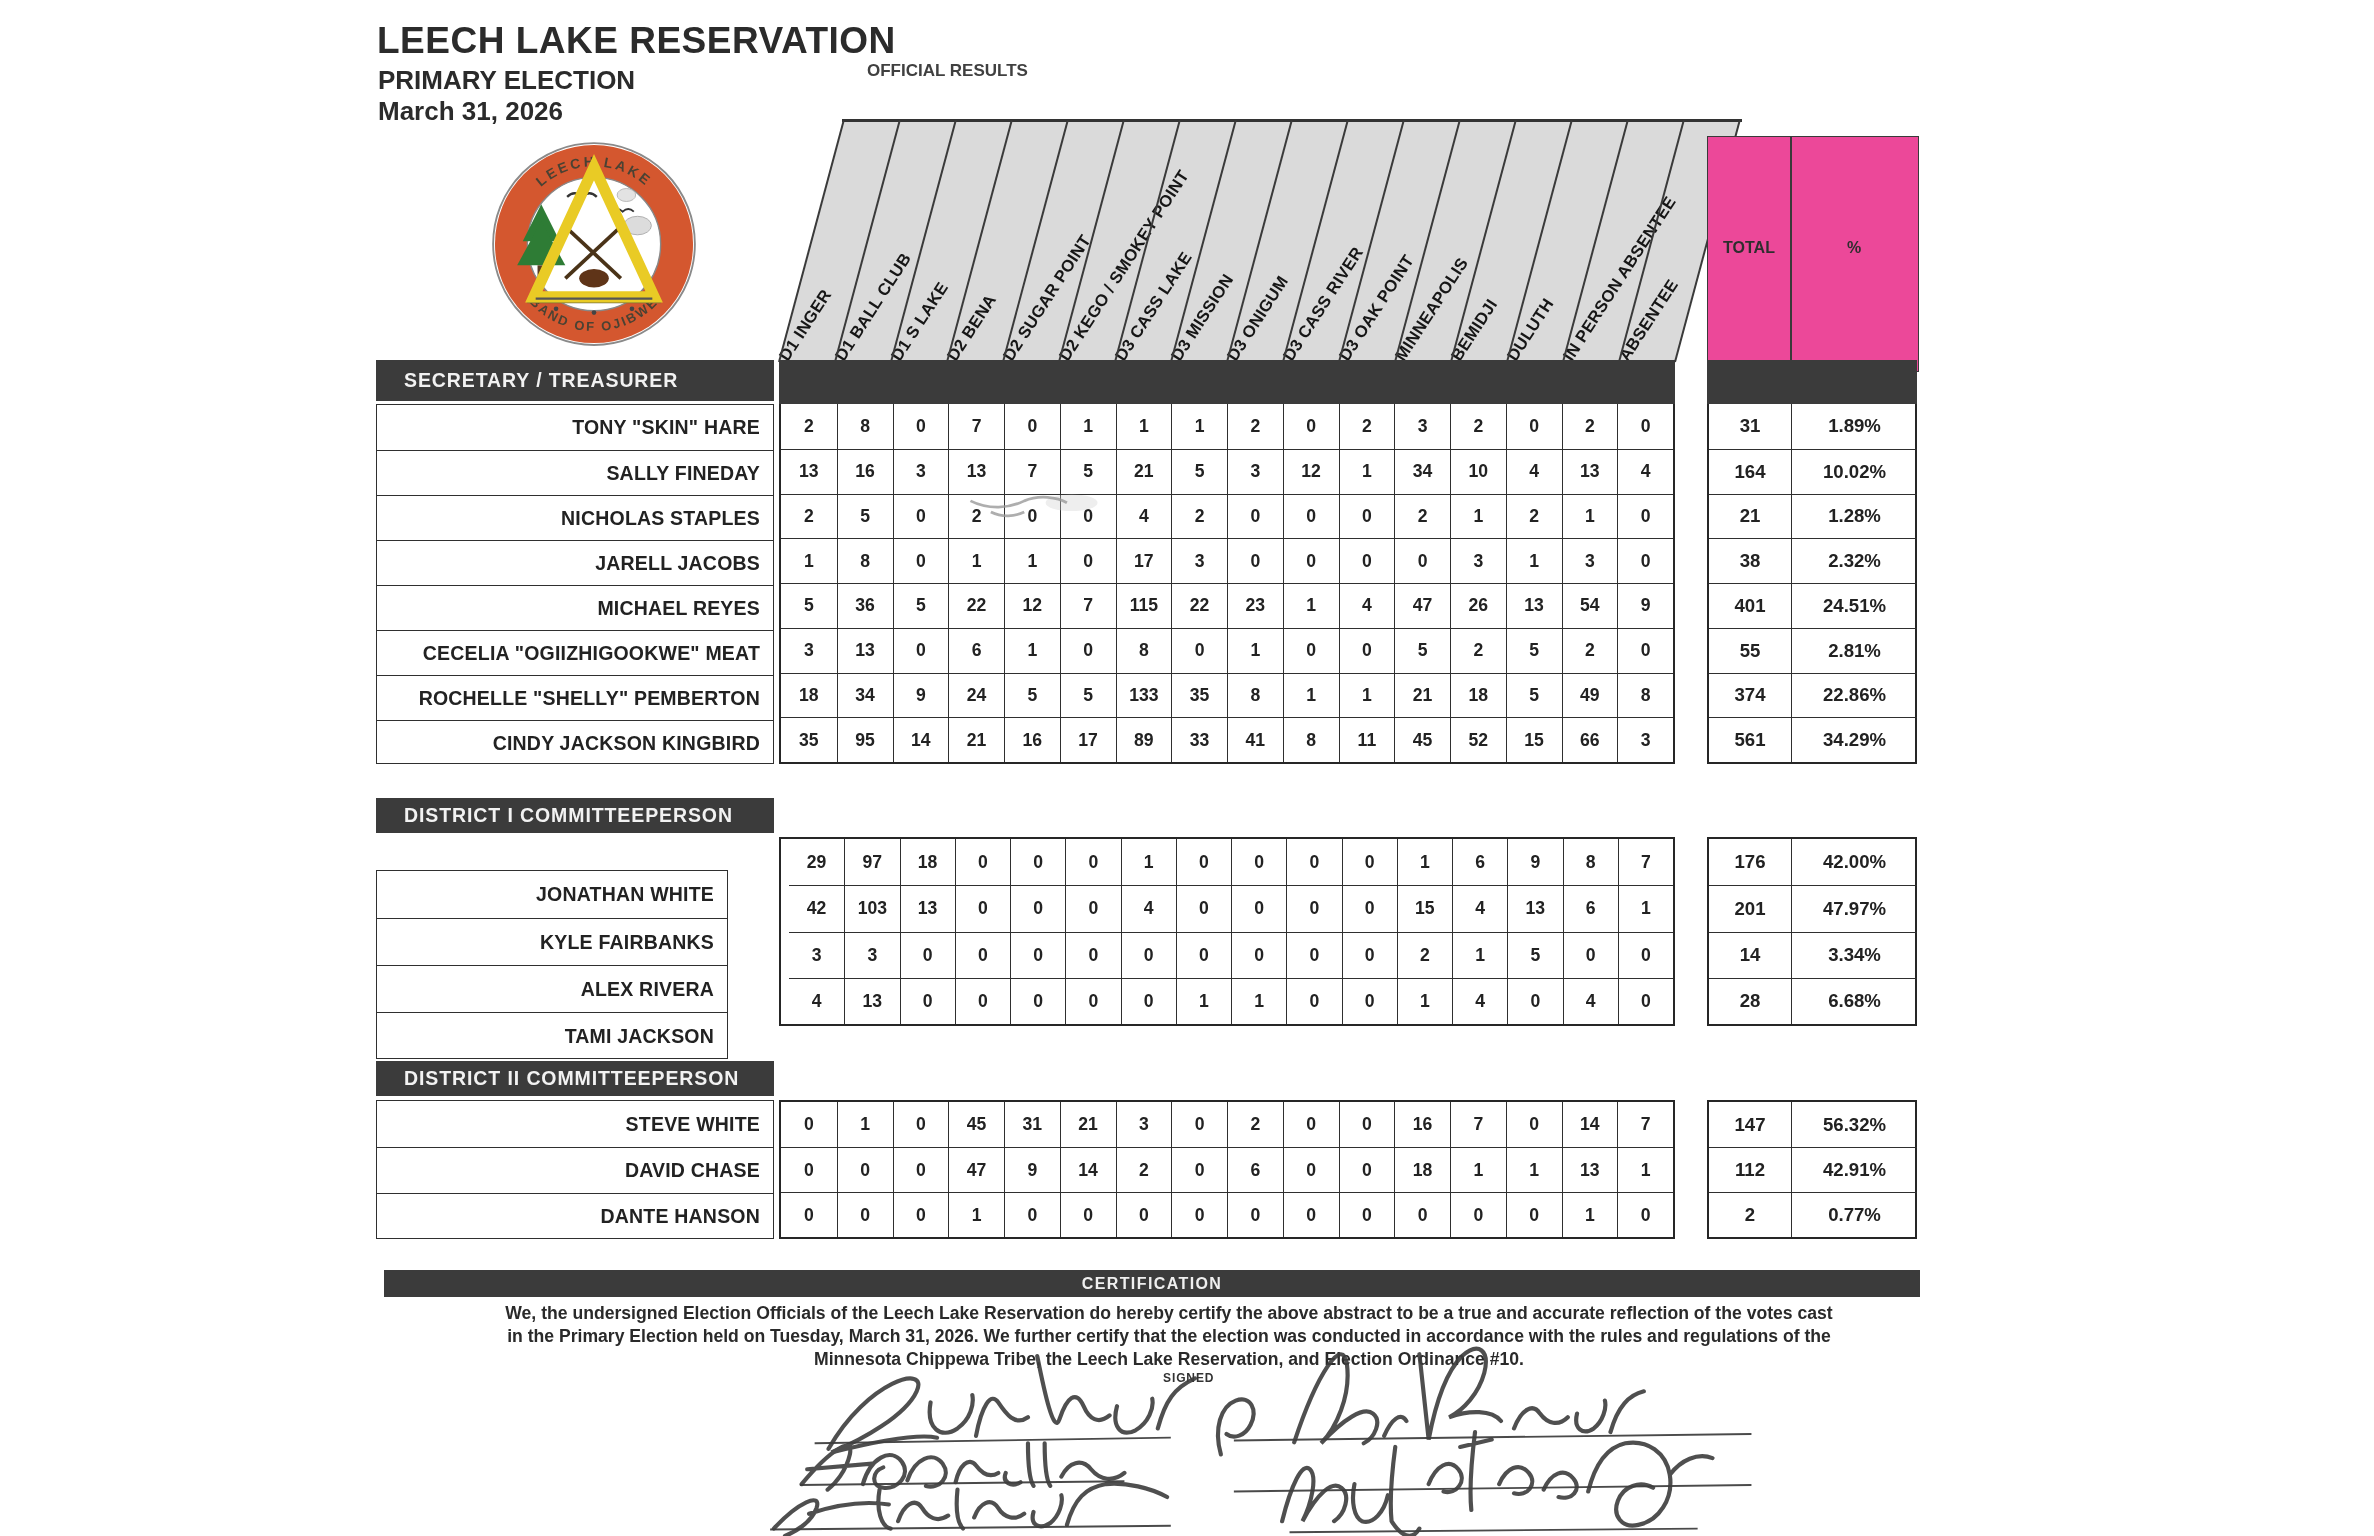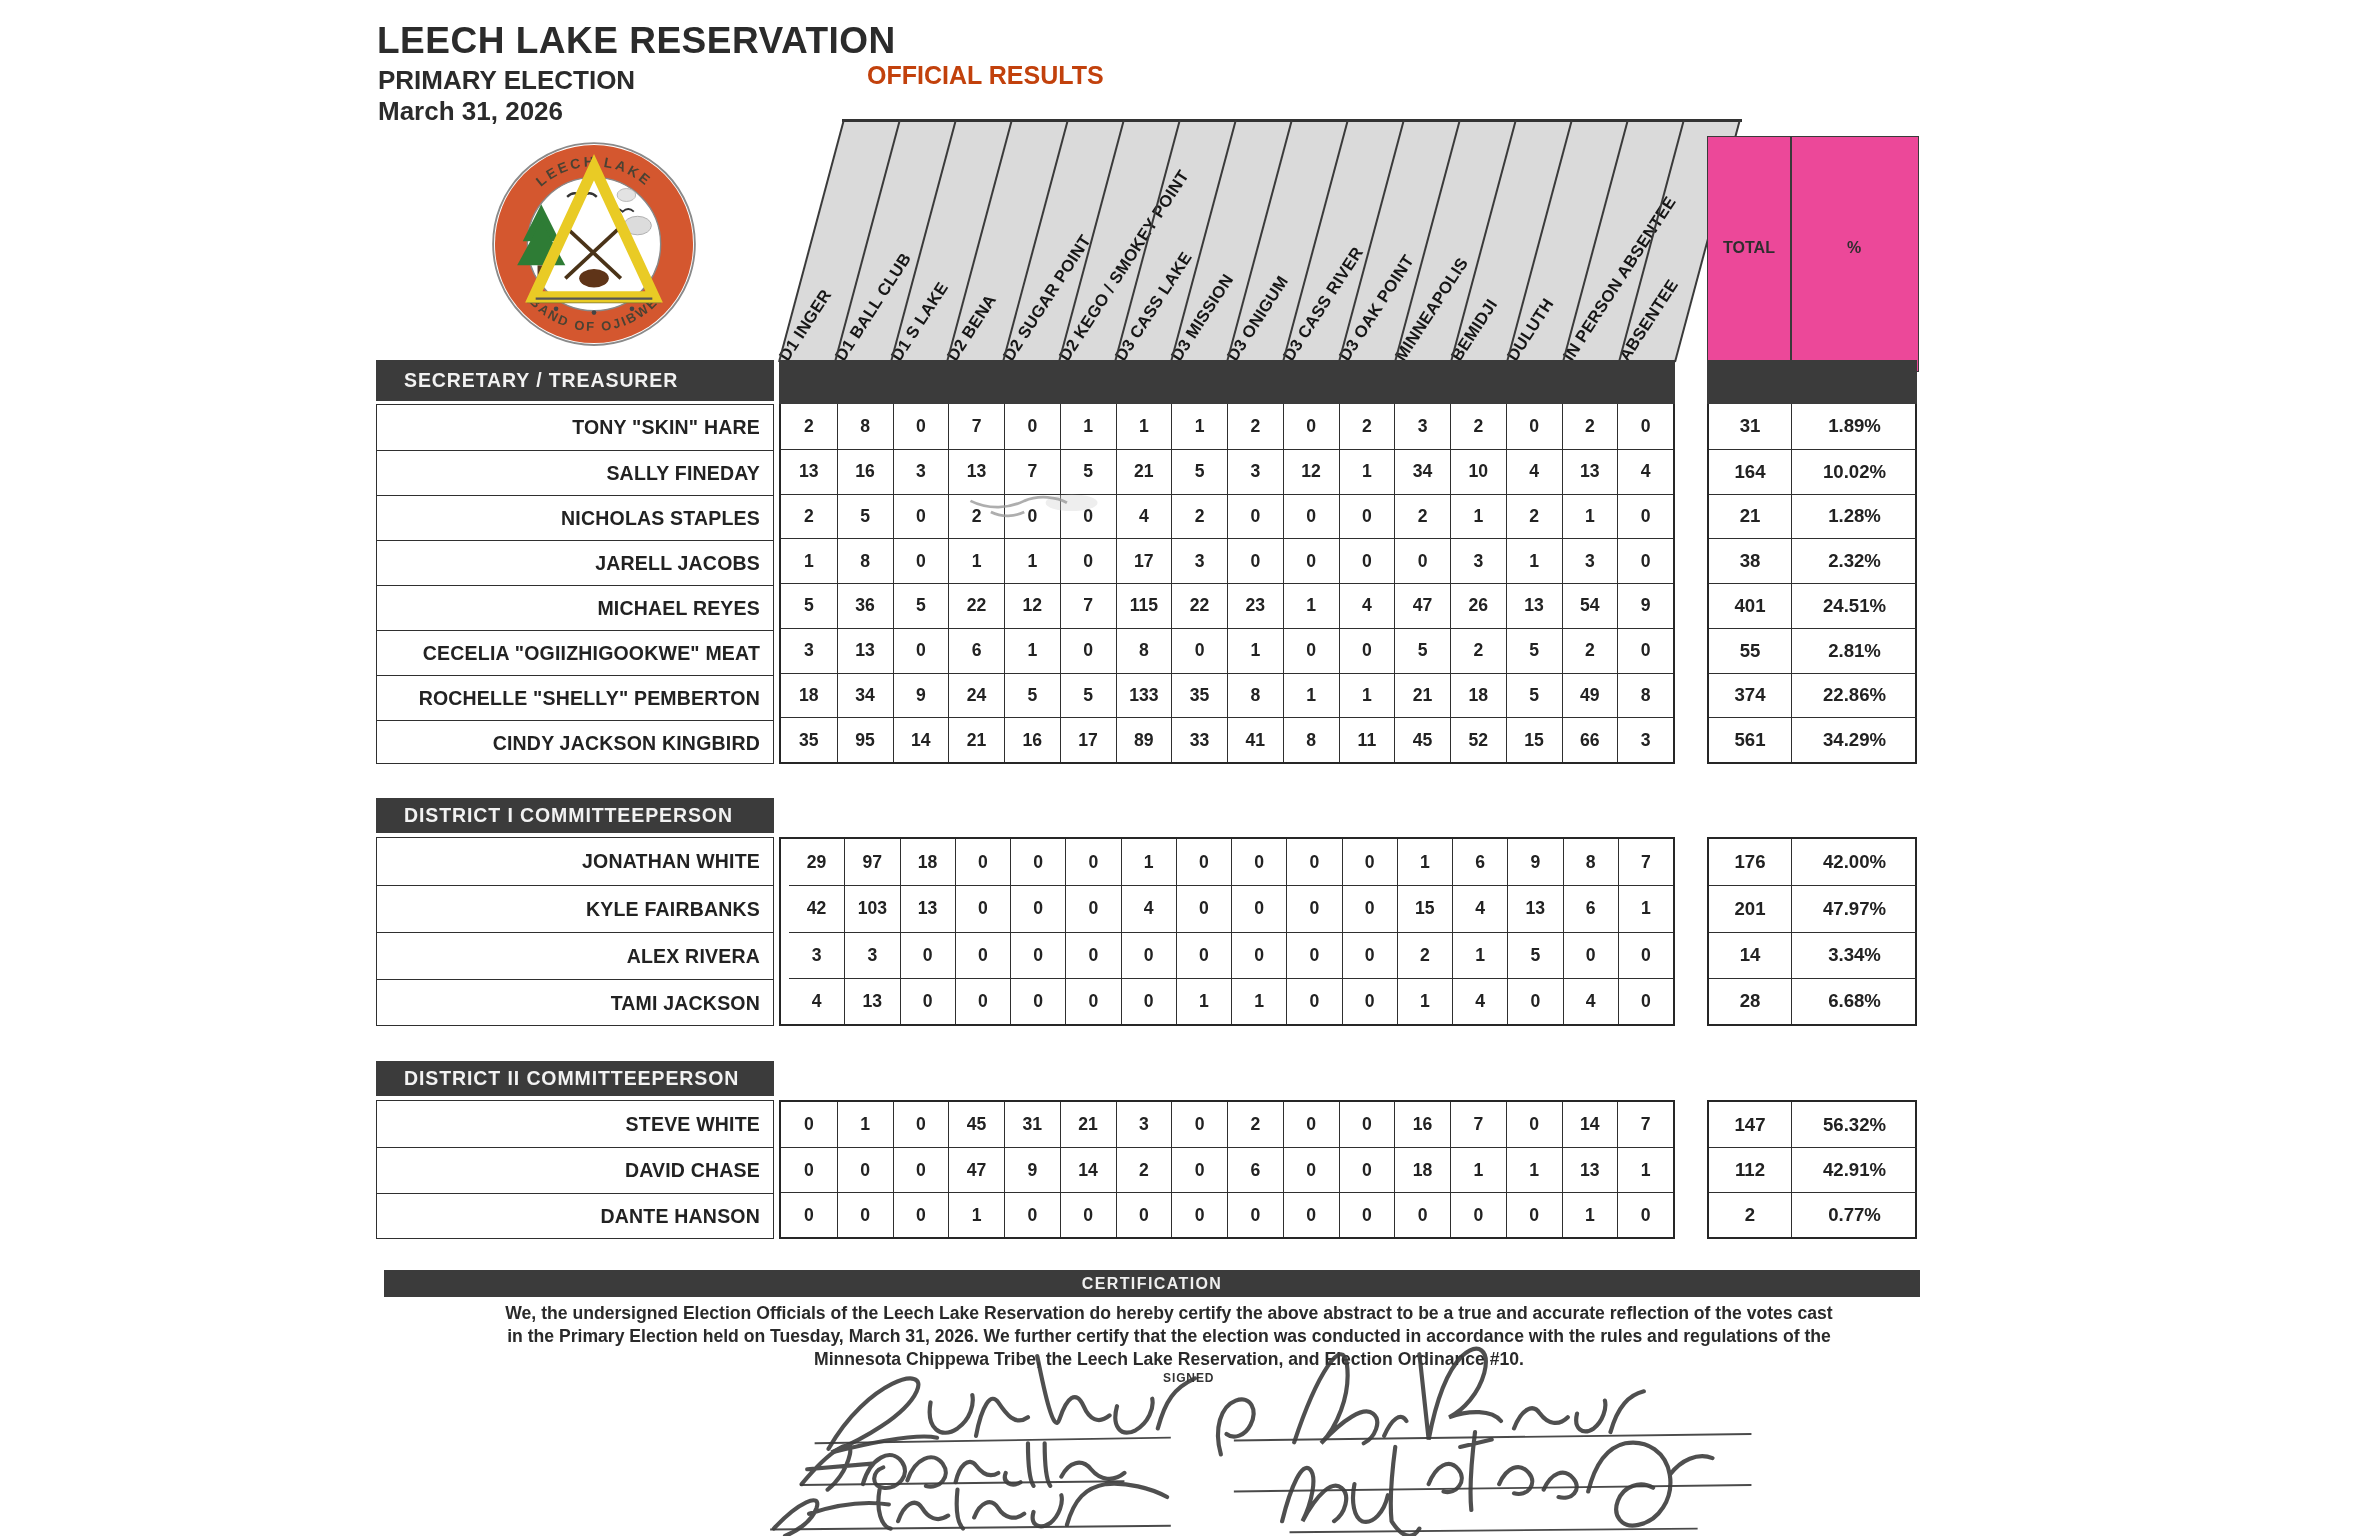--- a/index.html
+++ b/index.html
@@ -3,21 +3,21 @@
 <meta charset="utf-8">
 <style>
   html,body{margin:0;padding:0;background:#fff;}
   body{width:2375px;height:1536px;position:relative;overflow:hidden;
        font-family:"Liberation Sans", sans-serif; color:#1e1e1e;}
   .abs{position:absolute;}
   
   #page-title{left:377px;top:20.4px;font-size:37px;font-weight:bold;letter-spacing:0.5px;color:#2b2b2b;}
   #election-type{left:378px;top:65px;font-size:26px;font-weight:bold;color:#2b2b2b;}
   #election-date{left:378px;top:96px;font-size:26px;font-weight:bold;color:#2b2b2b;}
-  #official-results{left:867px;top:61px;font-size:25px;font-weight:bold;color:#c2410c;text-align:right;}
+  #official-results{left:867px;top:61px;font-size:17px;font-weight:bold;color:#404040;text-align:right;}
   
   #band-bg{left:779px;top:121px;width:961px;height:241px;background:#dadada;
            clip-path:polygon(65px 0,961px 0,896px 241px,0 241px);}
   #band-topline{left:842px;top:119px;width:900px;height:2.8px;background:#333;}
   .colDiv{position:absolute;width:1.9px;height:250px;background:#3a3a3a;
           transform-origin:50% 100%;transform:rotate(15deg);}
   .colLabel{position:absolute;top:345px;white-space:nowrap;font-size:16.7px;font-weight:bold;
             color:#161616;transform-origin:0 100%;transform:rotate(-57deg);letter-spacing:0.3px;}
   #total-header-box{left:1707px;top:136px;width:210px;height:234px;background:#ec4899;
                     border:1.9px solid #3a3a3a;}
@@ -320,21 +320,21 @@
           <div class="totCell bt">374</div>
           <div class="totCell bl bt">22.86%</div>
           <div class="totCell bt">561</div>
           <div class="totCell bl bt">34.29%</div>
         </div>
       </div>
       <div>
         <div class="abs darkbar" style="left: 376px; top: 798px; width: 398px; height: 35px;">
           <span>DISTRICT I COMMITTEEPERSON</span>
         </div>
-        <div class="abs namesBox" style="left: 376px; top: 837px; width: 398px; height: 189px;">
+        <div class="abs namesBox" style="left: 376px; top: 870px; width: 352px; height: 189px;">
           <div class="nameRow" style="height: 47px;">
             <span>JONATHAN WHITE</span>
           </div>
           <div class="nameRow" style="height: 47px;">
             <span>KYLE FAIRBANKS</span>
           </div>
           <div class="nameRow" style="height: 47px;">
             <span>ALEX RIVERA</span>
           </div>
           <div class="nameRow" style="height: 47px;">

